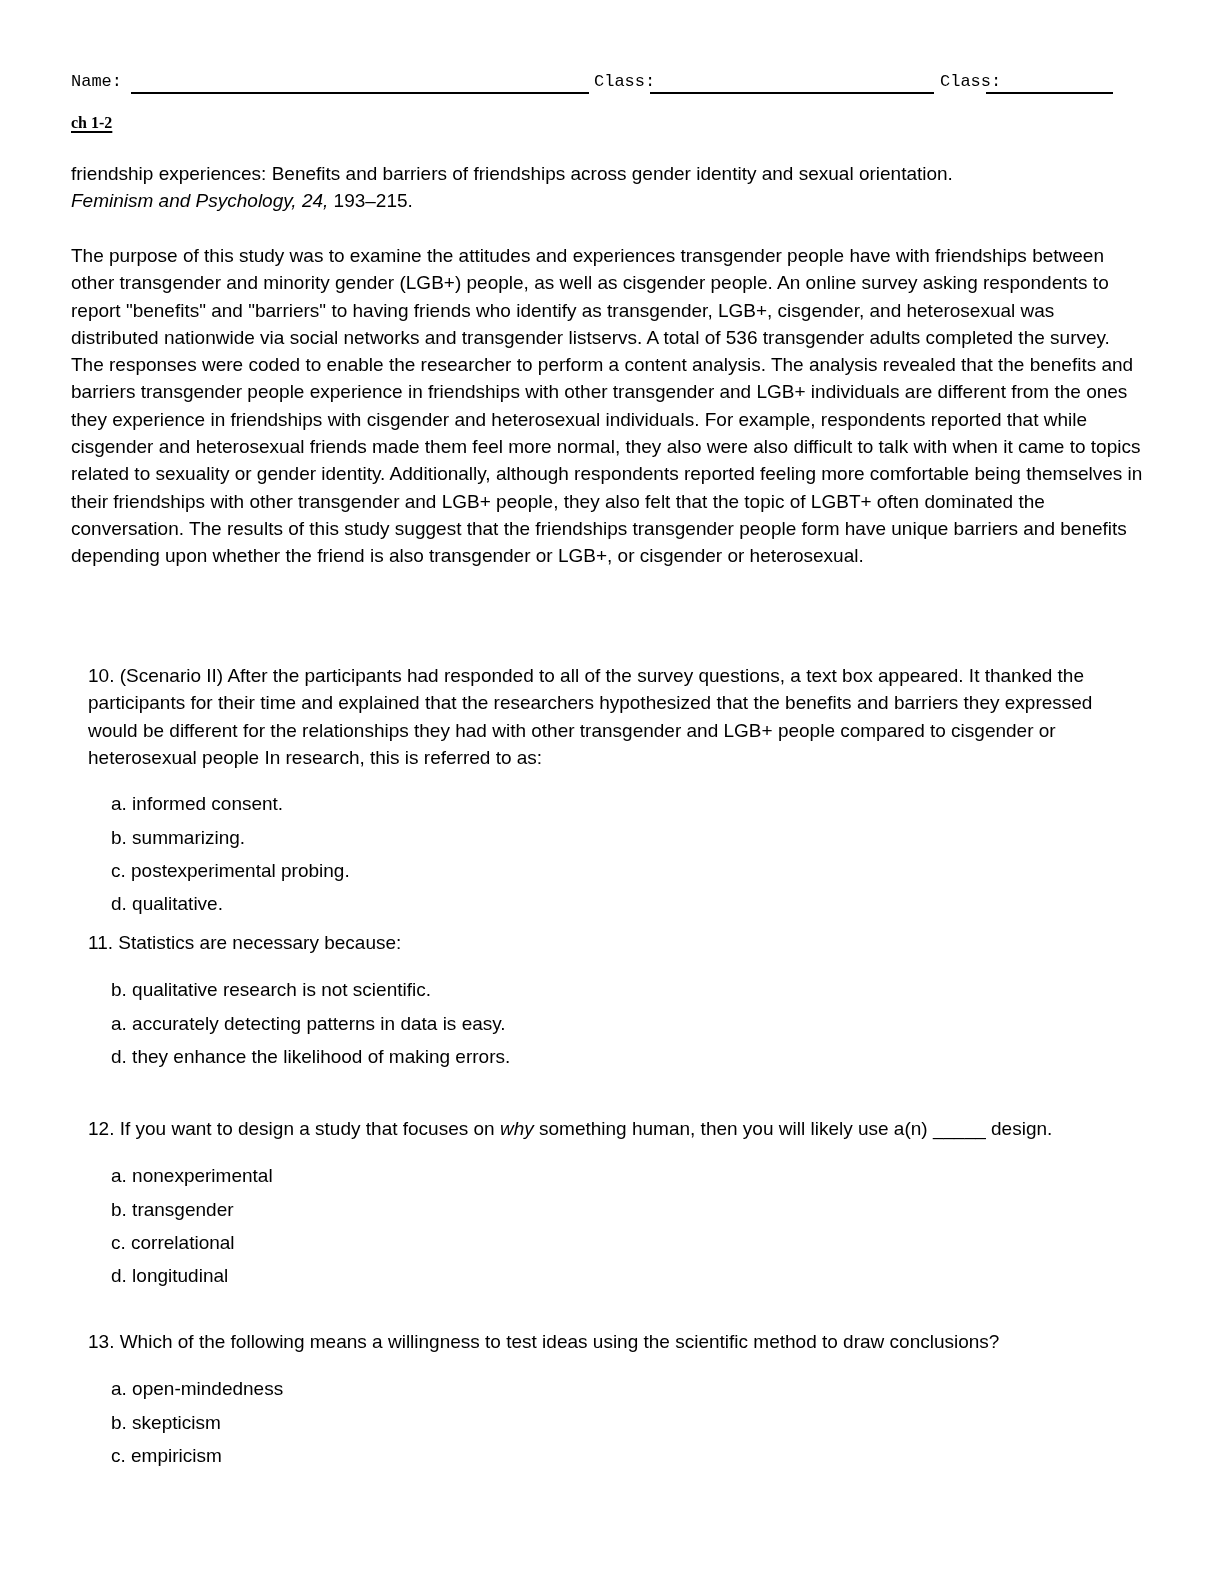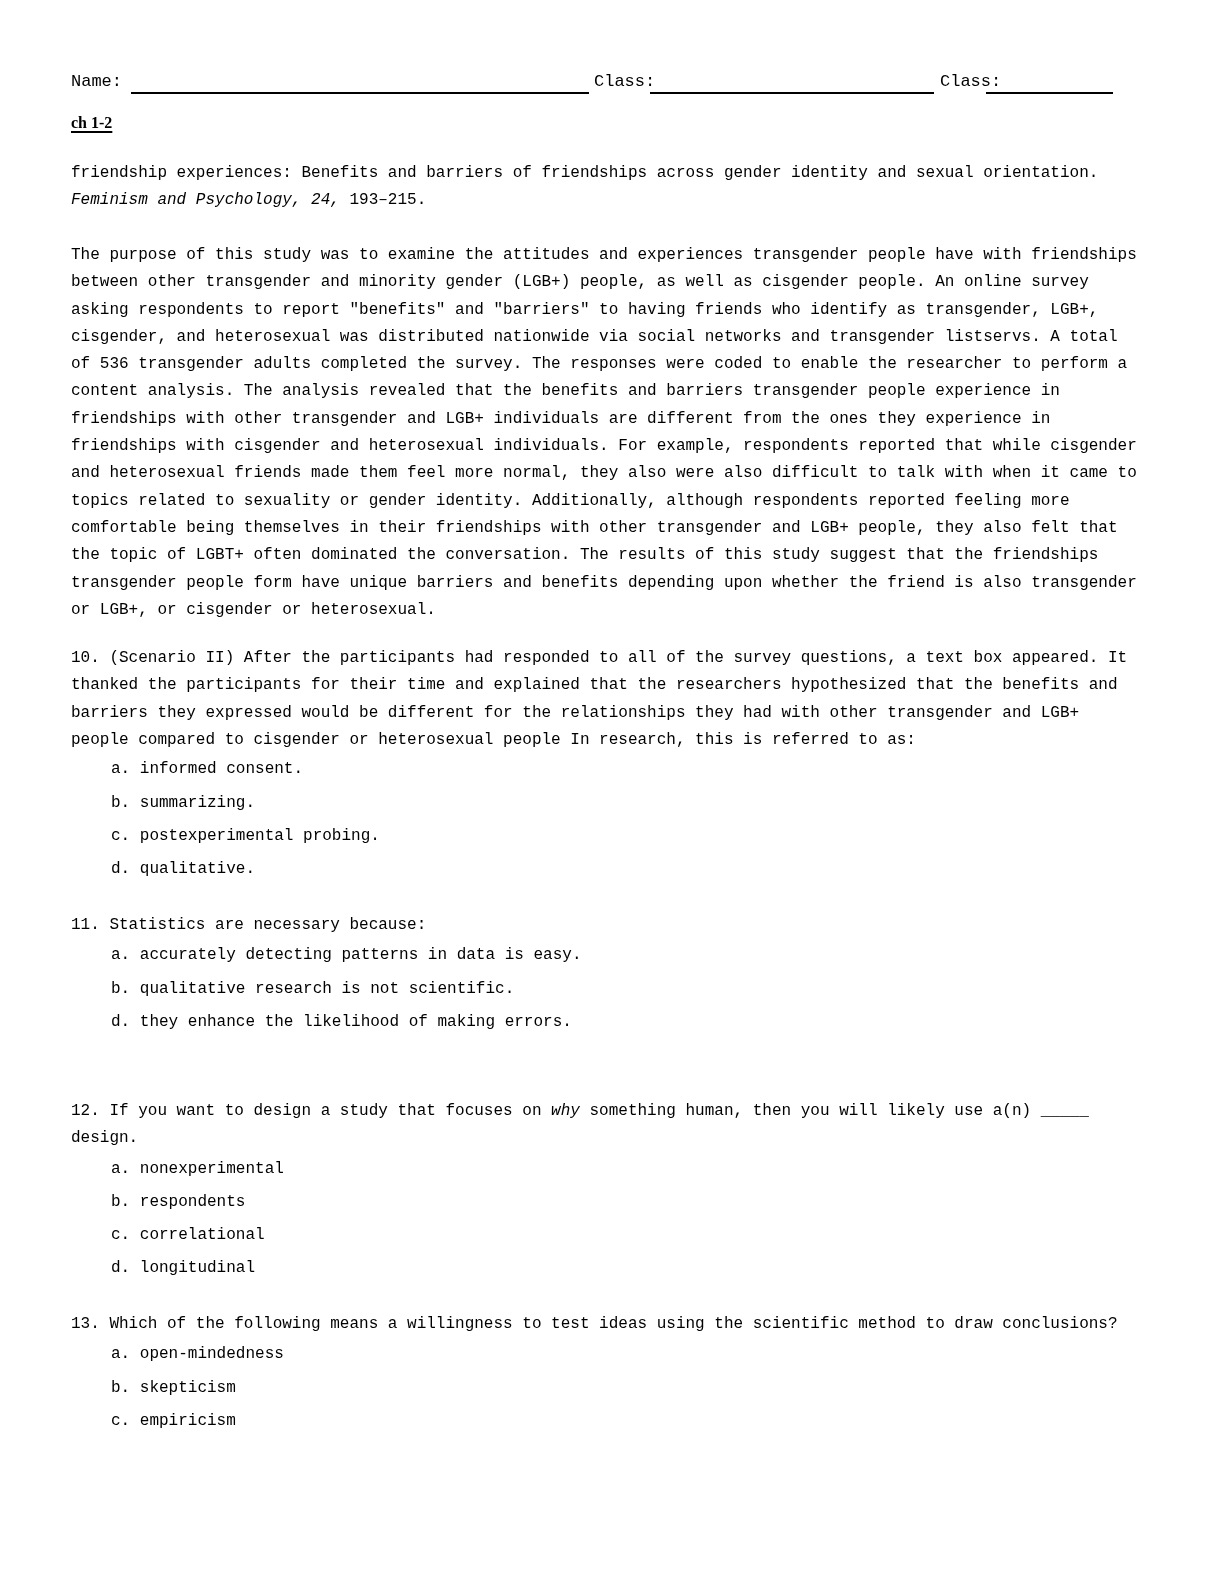--- a/index.html
+++ b/index.html
@@ -9,26 +9,26 @@
       position: absolute; top: 70px; left: 0; width: 1075px; height: 26px;
       font-family: Liberation Mono, monospace; font-size: 17px;
     }
     .hdr-label { position: absolute; top: 2px; }
     .hdr-line { position: absolute; top: 22px; height: 0; border-bottom: 2px solid #000; }
     .title {
       position: absolute; top: 114px; left: 0;
       font-family: "Liberation Serif", serif; font-weight: bold; font-size: 16px;
       text-decoration: underline; text-decoration-thickness: 2px; text-underline-offset: 3px;
     }
-    .serif { font-family: Liberation Mono, monospace; font-size: 16px; line-height: 27.3px; }
+    .serif { font-family: Liberation Sans, sans-serif; font-size: 19px; line-height: 27.3px; }
     .block { position: absolute; left: 0; width: 1075px; margin: 0; }
     .citation { top: 160px; }
     .summary { top: 242px; }
     .q { position: absolute; left: 0; width: 1075px; }
-    .q-stem { margin: 0; }
+    .q-stem { margin: 17px; }
     .opt { margin: 0; padding-left: 40px; line-height: 33.2px; }
     em { font-style: italic; }
   </style>
 </head>
 <body>
 
 <div class="page">
 
   <div class="header-row">
     <span class="hdr-label" style="left:0px;">Name:</span>
@@ -51,29 +51,29 @@
   <div class="q serif" style="top:645px;">
     <p class="q-stem">10. (Scenario II) After the participants had responded to all of the survey questions, a text box appeared. It thanked the participants for their time and explained that the researchers hypothesized that the benefits and barriers they expressed would be different for the relationships they had with other transgender and LGB+ people compared to cisgender or heterosexual people In research, this is referred to as:</p>
     <p class="opt" style="line-height:33.4px; margin-top:-1px;">a. informed consent.</p>
     <p class="opt" style="line-height:33.4px;">b. summarizing.</p>
     <p class="opt" style="line-height:33.4px;">c. postexperimental probing.</p>
     <p class="opt" style="line-height:33.4px;">d. qualitative.</p>
   </div>
 
   <div class="q serif" style="top:912px;">
     <p class="q-stem">11. Statistics are necessary because:</p>
+    <p class="opt">b. qualitative research is not scientific.</p>
     <p class="opt">a. accurately detecting patterns in data is easy.</p>
-    <p class="opt">b. qualitative research is not scientific.</p>
     <p class="opt">d. they enhance the likelihood of making errors.</p>
   </div>
 
   <div class="q serif" style="top:1098px;">
     <p class="q-stem"><span>12. If you want to design a study that focuses on </span><em>why</em><span> something human, then you will likely use a(n) _____ design.</span></p>
     <p class="opt">a. nonexperimental</p>
-    <p class="opt">b. respondents</p>
+    <p class="opt">b. transgender</p>
     <p class="opt">c. correlational</p>
     <p class="opt">d. longitudinal</p>
   </div>
 
   <div class="q serif" style="top:1311px;">
     <p class="q-stem">13. Which of the following means a willingness to test ideas using the scientific method to draw conclusions?</p>
     <p class="opt">a. open-mindedness</p>
     <p class="opt">b. skepticism</p>
     <p class="opt">c. empiricism</p>
   </div>

